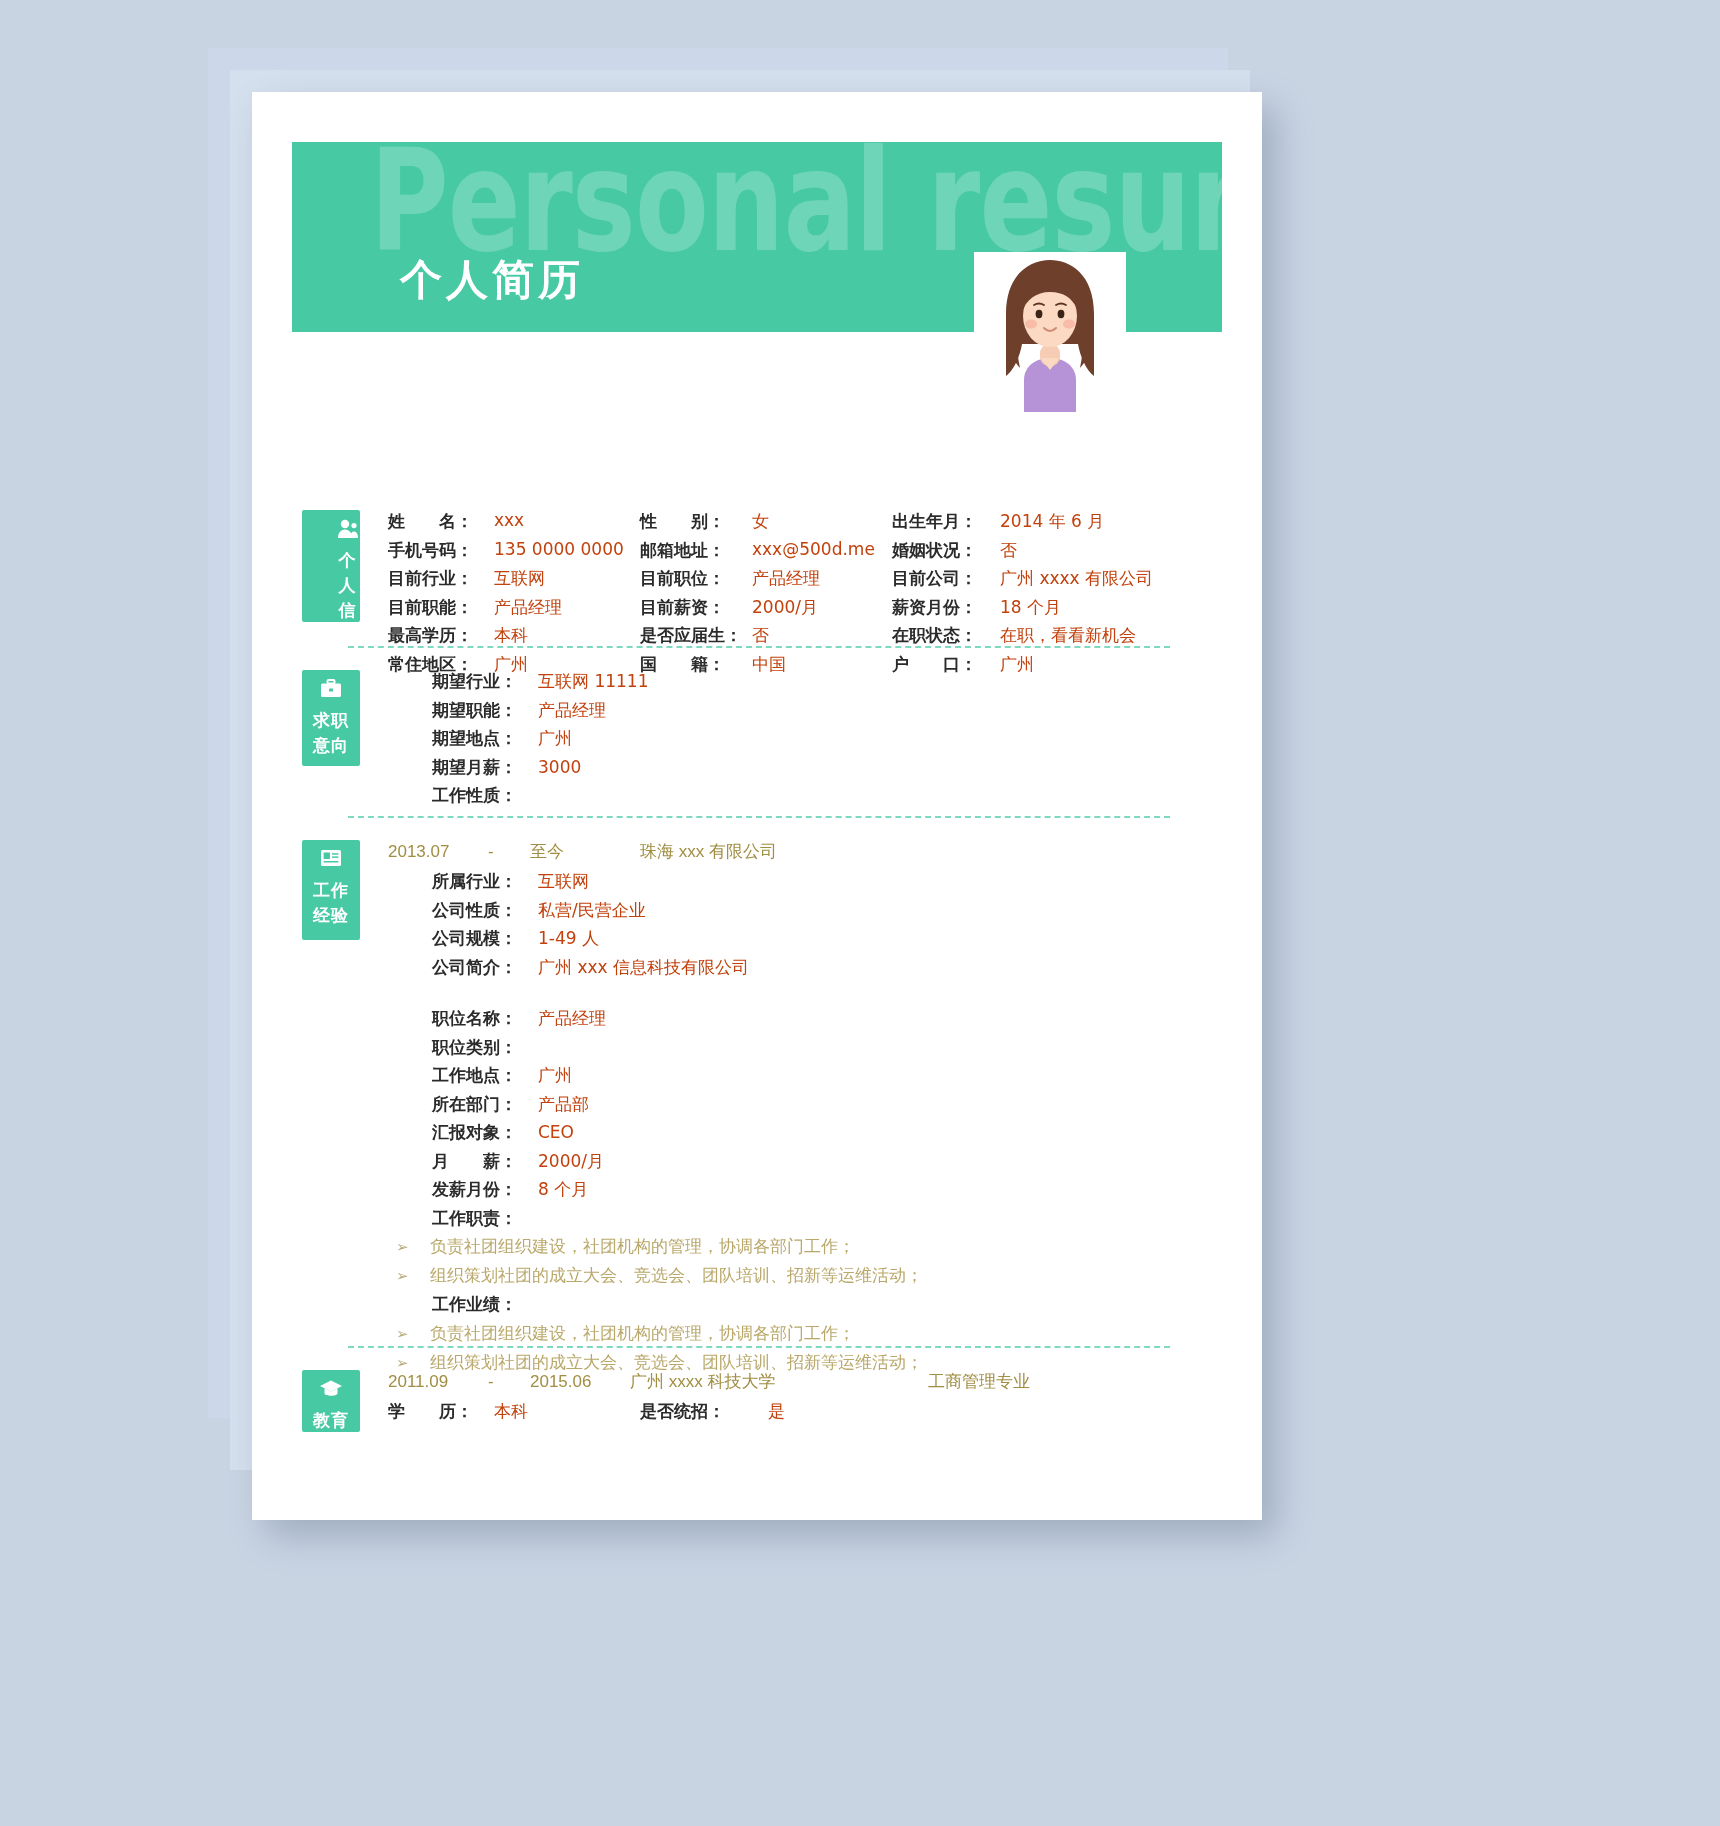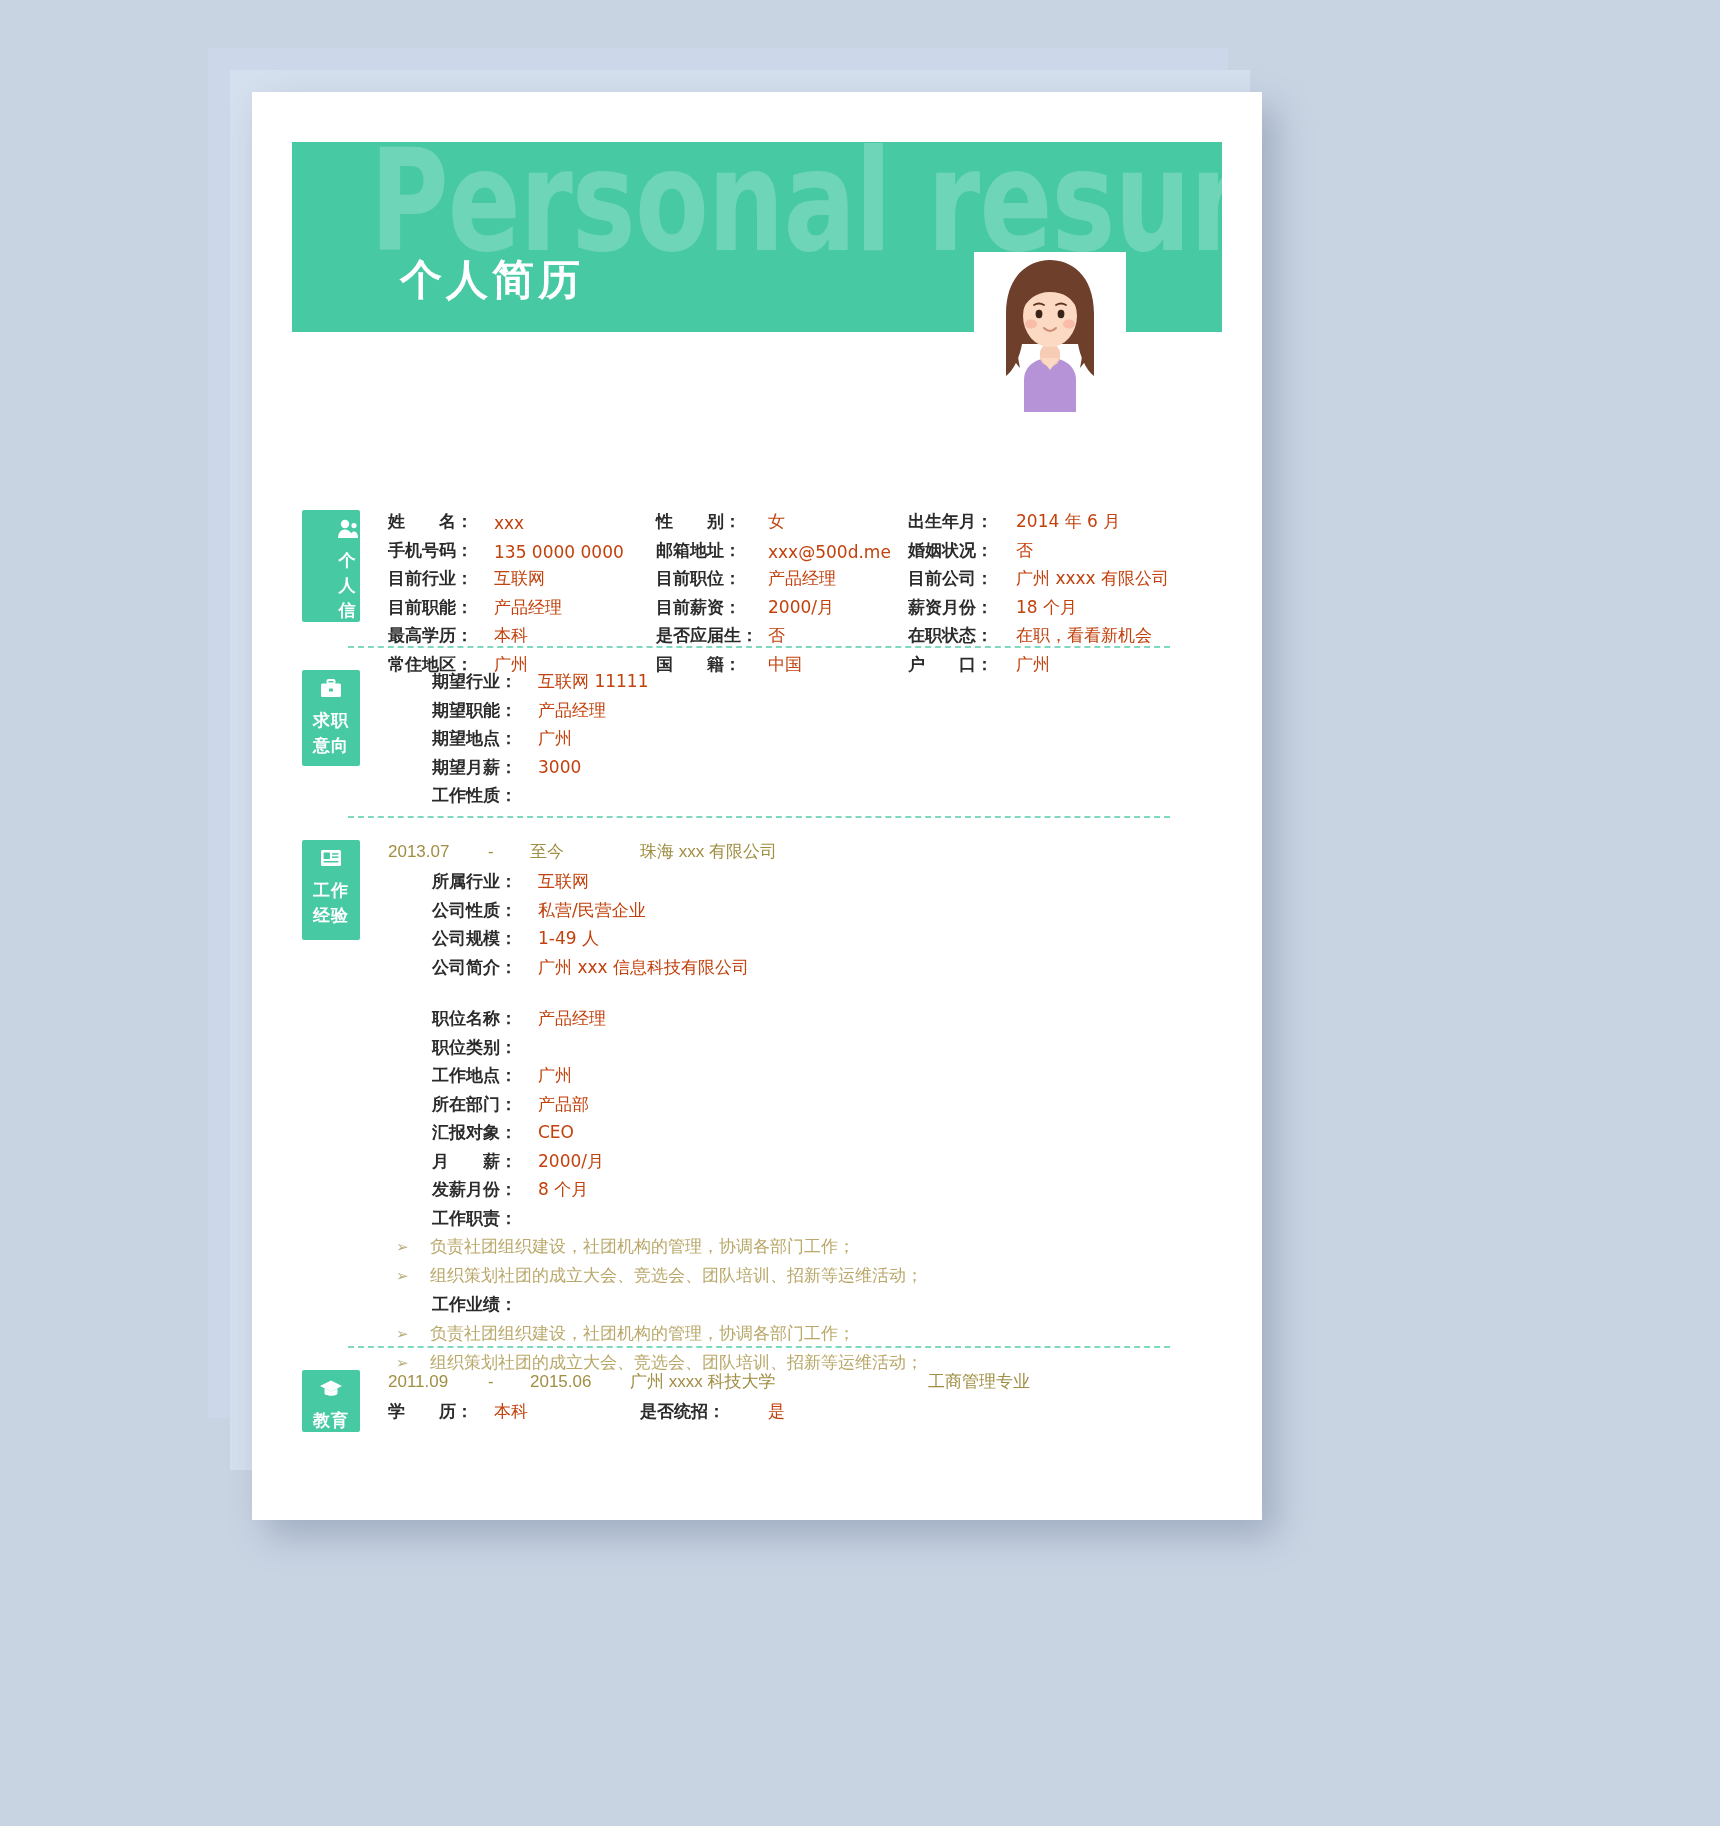--- a/index.html
+++ b/index.html
@@ -73,32 +73,32 @@
     padding: 8px 0 10px 0;
     border-radius: 2px;
   }
   .badge .bicon { display:block; height: 26px; margin-bottom: 4px; }
   .badge .bicon svg { display:block; margin: 0 auto; }
   .badge .btext { display:block; font-size: 17px; font-weight: 700; line-height: 25px; letter-spacing: 1px; }
 
   .rows { position: absolute; left: 96px; top: 0; right: 0; }
 
   .row { display: flex; height: 28.5px; align-items: baseline; }
-  .cell { display: flex; align-items: flex-end; }
+  .cell { display: flex; align-items: flex-start; }
   .lbl {
     font-size: 17px; color: #2b2b2b; font-weight: 700;
     white-space: nowrap;
     font-family: "DejaVu Sans", "Liberation Sans", sans-serif;
   }
   .val {
     font-size: 17px; color: #c2410c; white-space: nowrap;
     font-family: "DejaVu Sans", "Liberation Sans", sans-serif;
   }
   .c1 { width: 252px; }
-  .c2 { width: 252px; margin-left: 16px; }
+  .c2 { width: 252px; }
   .c3 { width: 300px; }
   .lw  { width: 106px; }
   .lw2 { width: 112px; }
   .lw3 { width: 108px; }
 
   
   .divider {
     position: absolute; left: 96px; width: 822px;
     border-top: 2px dashed #7fd9c0;
     height: 0;

